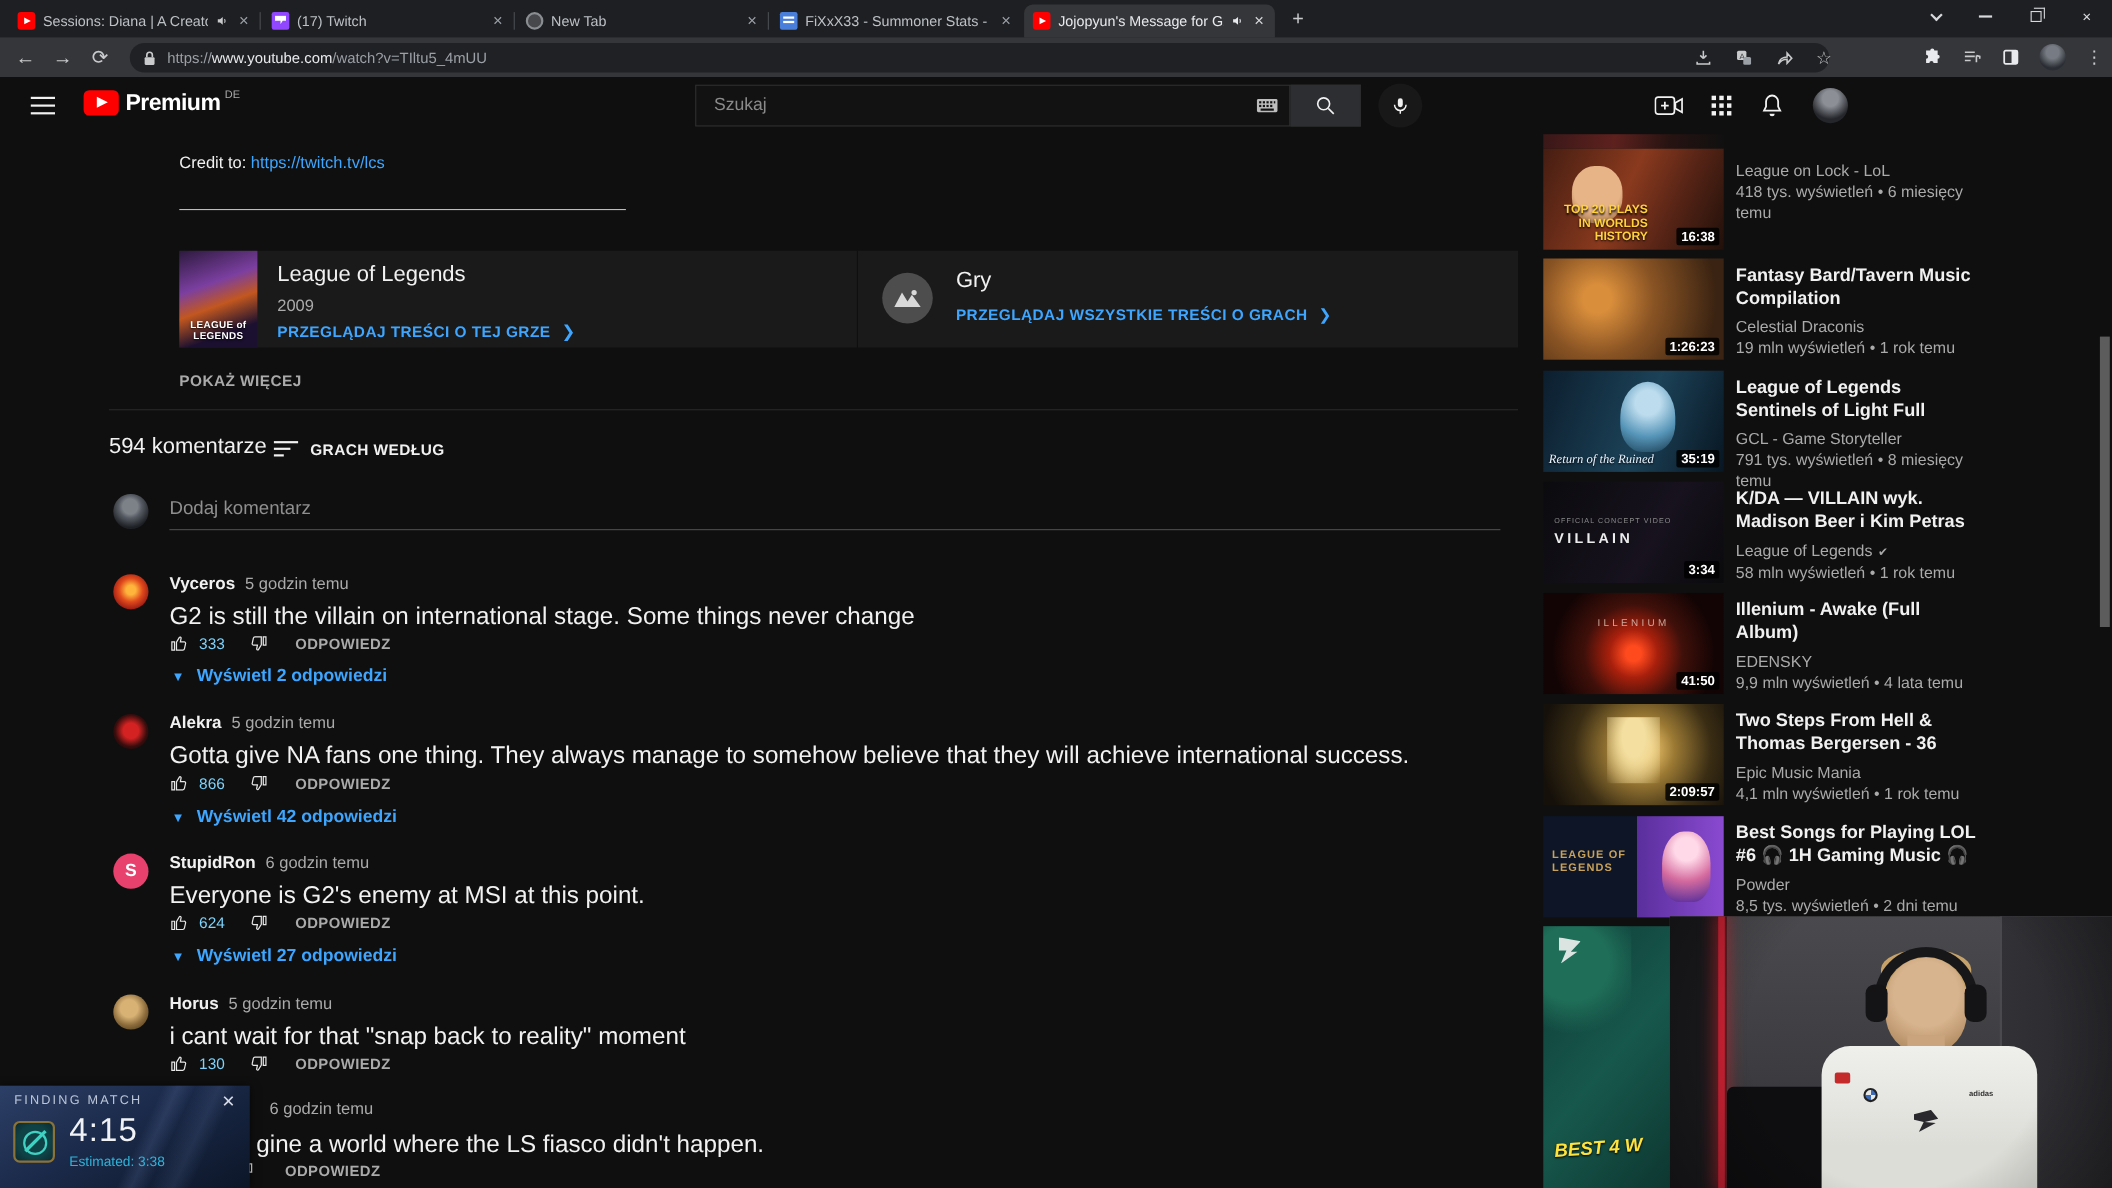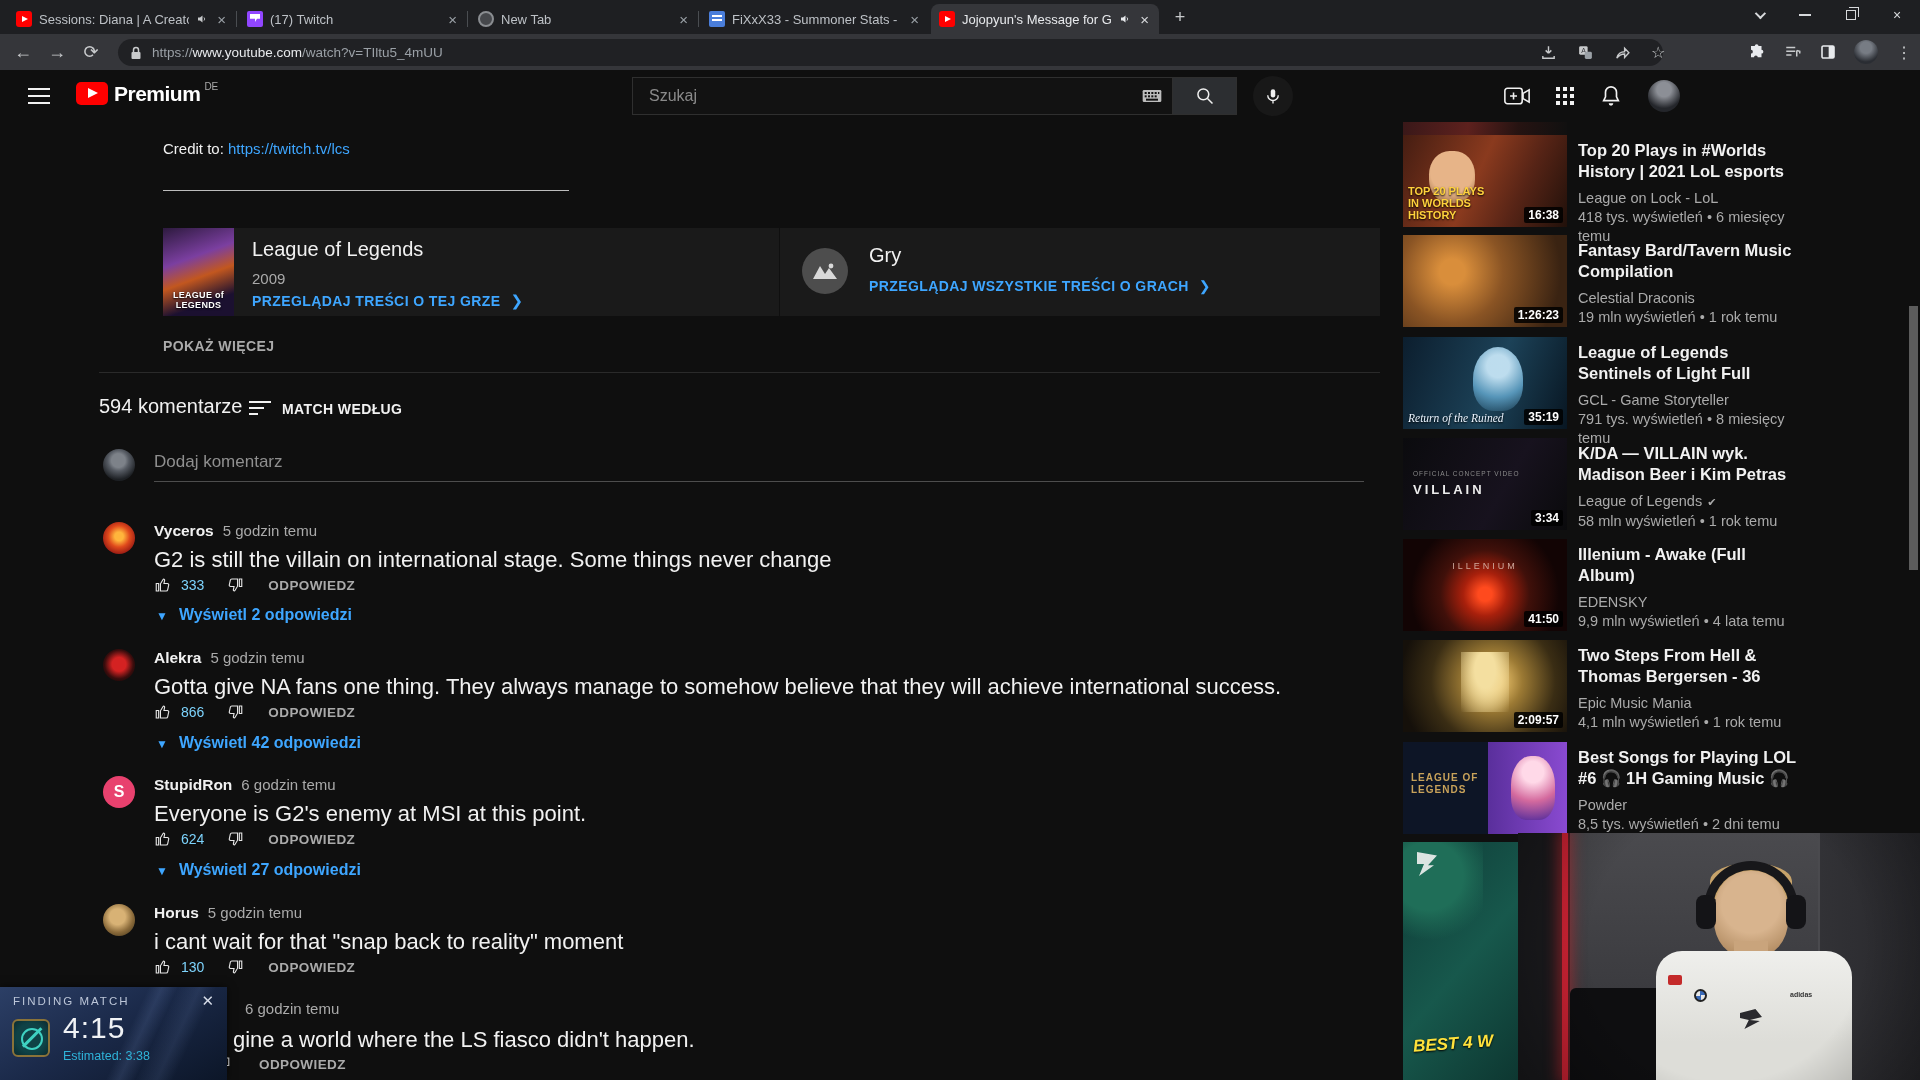--- a/index.html
+++ b/index.html
@@ -113,21 +113,21 @@
   
   .sthumb { position:absolute; left:1403px; width:164px; height:92px; overflow:hidden; background:#222; }
   .stext { position:absolute; left:1578px; width:218px; }
   .stitle { font-size:16.5px; font-weight:bold; color:#f1f1f1; line-height:21px; max-height:42px; overflow:hidden; }
   .schan { font-size:14.5px; color:#aaa; margin-top:7px; line-height:19px; }
   .smeta { font-size:14.5px; color:#aaa; line-height:19px; }
   .dur { position:absolute; right:4px; bottom:4px; background:rgba(0,0,0,.85); color:#fff; font-size:12px; font-weight:bold; padding:1px 4px; border-radius:2px; }
   .vcheck { font-size:11px; color:#aaa; margin-left:5px; }
   .th1 { background:linear-gradient(115deg,#451d12 0%,#8a3a1e 45%,#572416 70%,#20100a 100%); }
   .th1 .face { position:absolute; left:26px; top:16px; width:46px; height:52px; border-radius:45%; background:radial-gradient(circle at 50% 40%, #e7b488 0 55%, #9c6b42 90%); }
-  .th1 .ttxt { position:absolute; left:5px; bottom:6px; color:#ffd23c; font-size:11px; font-weight:bold; line-height:12px; text-shadow:0 1px 2px #000; }
+  .th1 .ttxt { position:absolute; left:5px; bottom:6px; color:#ffd23c; font-size:11px; font-weight:bold; line-height:12px; text-shadow:0 1px 2px #000;text-align:right; }
   .th2 { background:radial-gradient(circle at 30% 40%, #d98e3b 0 10%, #8a5424 40%, #3a2312 85%); }
   .th3 { background:linear-gradient(110deg,#0c1e2e 0%,#1c4258 55%,#081622 100%); }
   .th3 .ghost { position:absolute; left:70px; top:10px; width:50px; height:64px; border-radius:50% 50% 40% 40%; background:radial-gradient(circle at 50% 30%, #cfeeff 0 22%, #5d9fc4 60%, rgba(10,30,50,0)); opacity:.9; }
   .th3 .cap { position:absolute; left:5px; bottom:5px; color:#eaf4ff; font-size:11.5px; font-style:italic; font-family:"Liberation Serif",serif; text-shadow:0 1px 2px #000; }
   .th4 { background:linear-gradient(120deg,#0b0b0e 0%,#17121e 60%,#0a0a0c 100%); }
   .th4 .vt { position:absolute; left:10px; top:44px; color:#ececec; font-size:13px; letter-spacing:3px; font-weight:bold; }
   .th4 .vs { position:absolute; left:10px; top:32px; color:#8a8a8a; font-size:6.5px; letter-spacing:1px; }
   .th5 { background:radial-gradient(circle at 50% 60%, #ff4a1e 0 7%, #a8200c 22%, #40100a 45%, #120404 75%); }
   .th5 .il { position:absolute; left:0; right:0; top:22px; text-align:center; color:#d9b8ac; font-size:9px; letter-spacing:3px; opacity:.9; }
   .th6 { background:radial-gradient(circle at 55% 45%, #e8c06a 0 8%, #9c7a34 28%, #3a2d14 60%, #15100a 90%); }
@@ -373,21 +373,21 @@
 
     <div class="abs showmore" style="left:163px; top:268px;">POKAŻ WIĘCEJ</div>
     <div class="abs divider" style="left:99px; top:302px; width:1281px;"></div>
 
     <div class="abs cmcount" style="left:99px; top:325px;">594 komentarze</div>
     <div class="sorticon" style="left:249px; top:331px;">
         <i></i>
         <i></i>
         <i></i>
       </div>
-    <div class="abs sortlabel" style="left:282px; top:331px;">MATCH WEDŁUG</div>
+    <div class="abs sortlabel" style="left:282px; top:331px;">GRACH WEDŁUG</div>
 
     <div class="cavatar av-user" style="top:379px;"></div>
     <div class="abs" style="left:154px; top:382px; font-size:17px; color:#8f8f8f;">Dodaj komentarz</div>
     <div class="abs" style="left:154px; top:411px; width:1210px; height:1px; background:#4d4d4d;"></div>
 
     <div>
       <div class="cavatar av-vyc" style="top:452px;"></div>
       <div class="abs" style="left:154px; top:452px;"><span class="cauthor">Vyceros</span><span class="ctime">5 godzin temu</span></div>
       <div class="abs ctext" style="left:154px; top:477px;">G2 is still the villain on international stage. Some things never change</div>
       <div class="abs likerow" style="left:154px; top:506px;">
@@ -466,21 +466,20 @@
       </div>
     </div>
 
     <div>
       <div class="sthumb th1" style="top:65px;">
         <div class="face"></div>
         <div class="ttxt" style="width:90px">TOP 20 PLAYS IN WORLDS HISTORY</div>
         <span class="dur">16:38</span>
       </div>
       <div class="stext" style="top:70px;">
-        <div class="stitle">Top 20 Plays in #Worlds History | 2021 LoL esports</div>
         <div class="schan">League on Lock - LoL</div>
         <div class="smeta">418 tys. wyświetleń • 6 miesięcy temu</div>
       </div>
     </div>
 
     <div>
       <div class="sthumb th2" style="top:165px;padding-left:16px;">
         <span class="dur">1:26:23</span>
       </div>
       <div class="stext" style="top:170px;">

